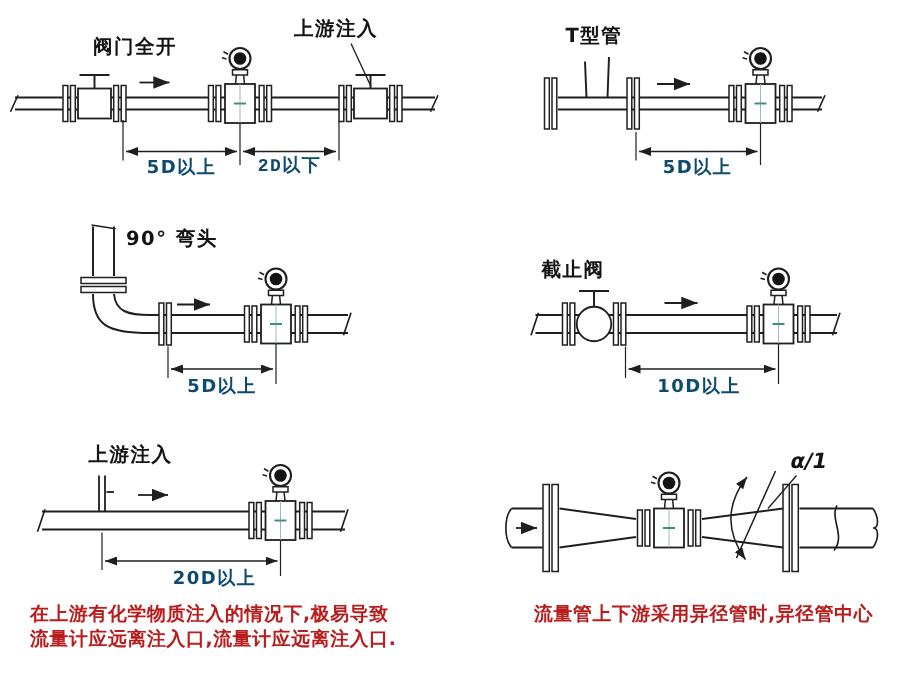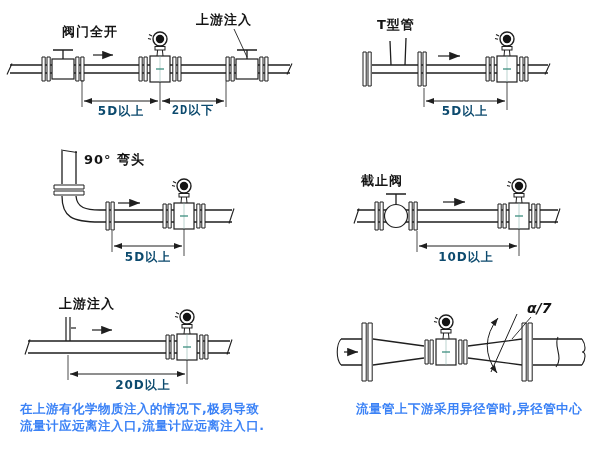--- a/index.html
+++ b/index.html
@@ -10,21 +10,21 @@
   svg{position:absolute;left:0;top:0;}
   .lbl{
     position:absolute;font-size:13px;font-weight:bold;color:#141414;
     letter-spacing:1px;white-space:nowrap;line-height:15px;
   }
   .dim{
     position:absolute;font-size:12px;font-weight:bold;color:#0c4a6e;
     width:70px;text-align:center;letter-spacing:1px;white-space:nowrap;line-height:14px;
   }
   .cap{
-    position:absolute;font-size:12.5px;font-weight:bold;color:#3b82f6;
+    position:absolute;font-size:12.5px;font-weight:bold;color:#b91c1c;
     letter-spacing:0.5px;white-space:nowrap;line-height:16px;
   }
   .angle{
     position:absolute;font-size:14px;font-weight:bold;font-style:italic;color:#141414;
     white-space:nowrap;
   }
 </style>
 </head>
 <body>
 
@@ -193,16 +193,16 @@
 <div class="dim" style="left:113px;top:250px;">5D以上</div>
 
 <div class="lbl" style="left:361px;top:173px;">截止阀</div>
 <div class="dim" style="left:431px;top:250px;">10D以上</div>
 
 <div class="lbl" style="left:43px;top:296px;margin-left:16px;">上游注入</div>
 <div class="dim" style="left:108px;top:378px;">20D以上</div>
 <div class="cap" style="left:20px;top:401px;">在上游有化学物质注入的情况下,极易导致</div>
 <div class="cap" style="left:20px;top:418px;">流量计应远离注入口,流量计应远离注入口.</div>
 
-<div class="angle" style="left:527px;top:300px;">α/7</div>
+<div class="angle" style="left:527px;top:300px;">α/1</div>
 <div class="cap" style="left:356px;top:401px;">流量管上下游采用异径管时,异径管中心</div>
 
 </div>
 
 </body></html>

